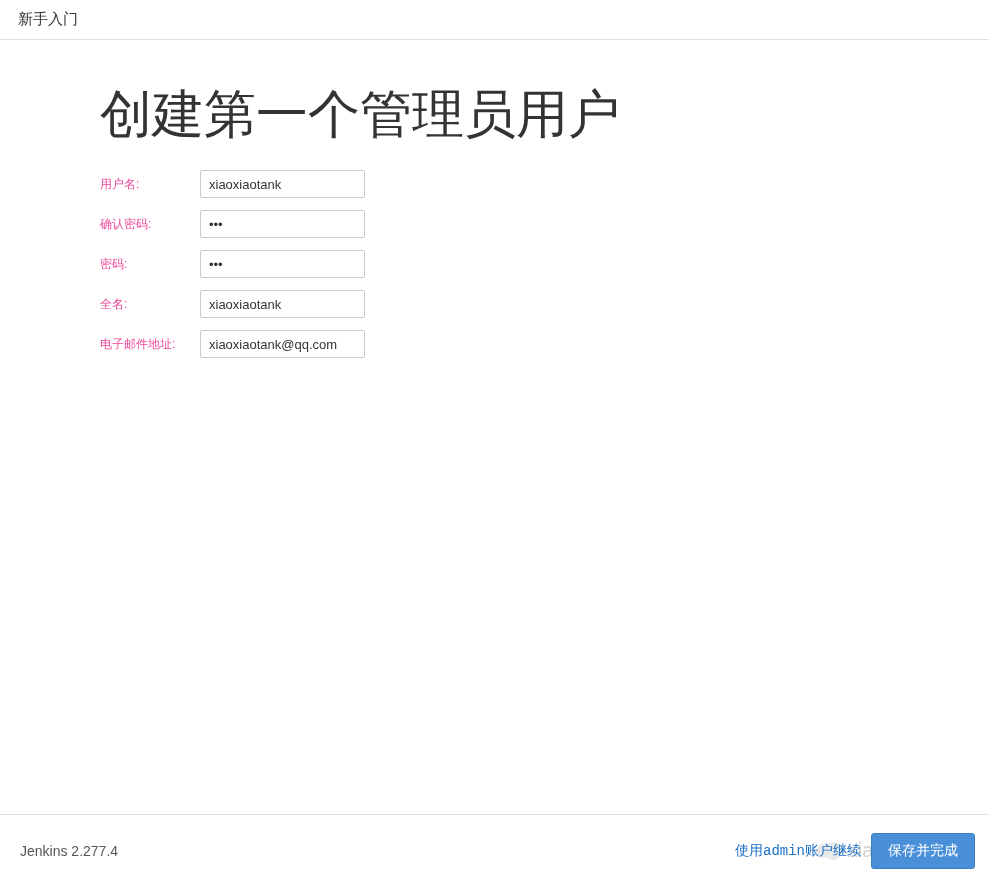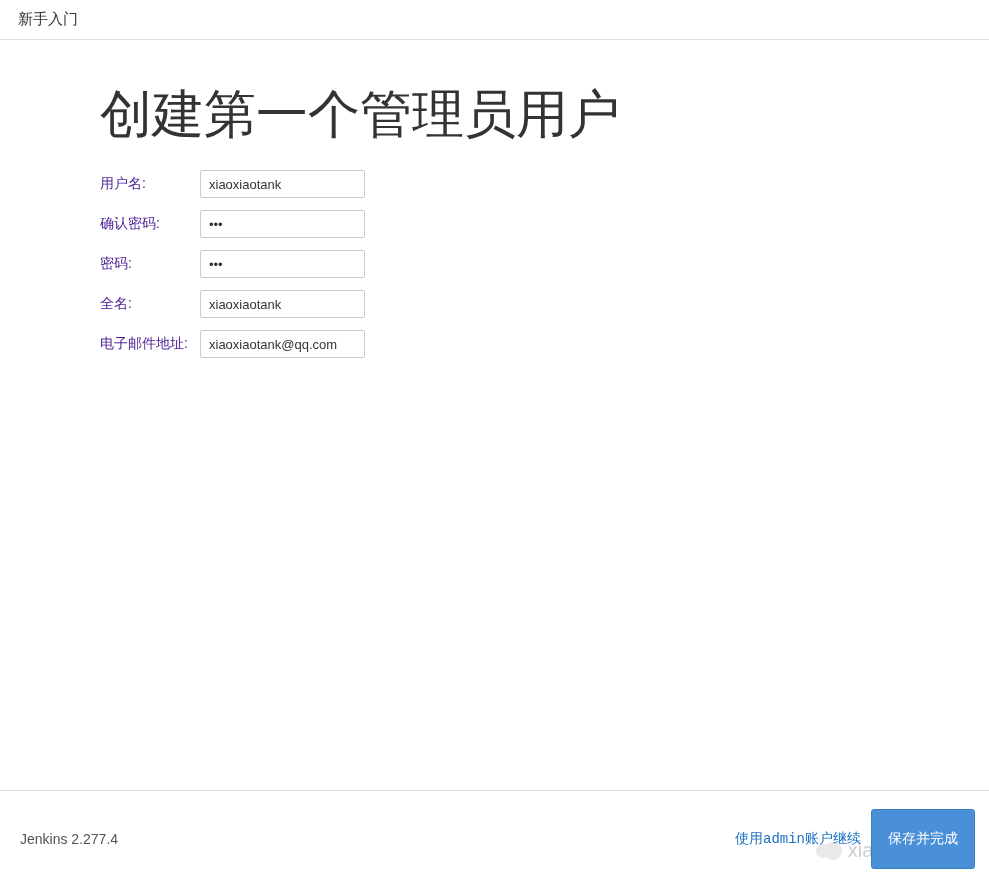--- a/index.html
+++ b/index.html
@@ -34,22 +34,22 @@
       color: #333;
       margin-bottom: 20px;
     }
     .form-row {
       display: flex;
       align-items: center;
       margin-bottom: 12px;
     }
     .form-label {
       width: 100px;
-      font-size: 14px;
-      color: #4c1d95;
+      font-size: 12px;
+      color: #ec4899;
       flex-shrink: 0;
     }
     .form-input {
       width: 165px;
       height: 28px;
       padding: 3px 8px;
       font-size: 13px;
       color: #333;
       border: 1px solid #ccc;
       border-radius: 2px;
@@ -78,21 +78,21 @@
       text-decoration: none;
       cursor: pointer;
       background: none;
       border: none;
       font-family: Liberation Mono, monospace;
     }
     .primary-btn {
       background: #4a90d9;
       color: #fff;
       font-size: 14px;
-      padding: 20px 16px;
+      padding: 8px 16px;
       border: 1px solid #3a7dc0;
       border-radius: 3px;
       cursor: pointer;
       font-family: inherit;
     }
     .watermark {
       position: absolute;
       right: 30px;
       bottom: 25px;
       font-size: 20px;

